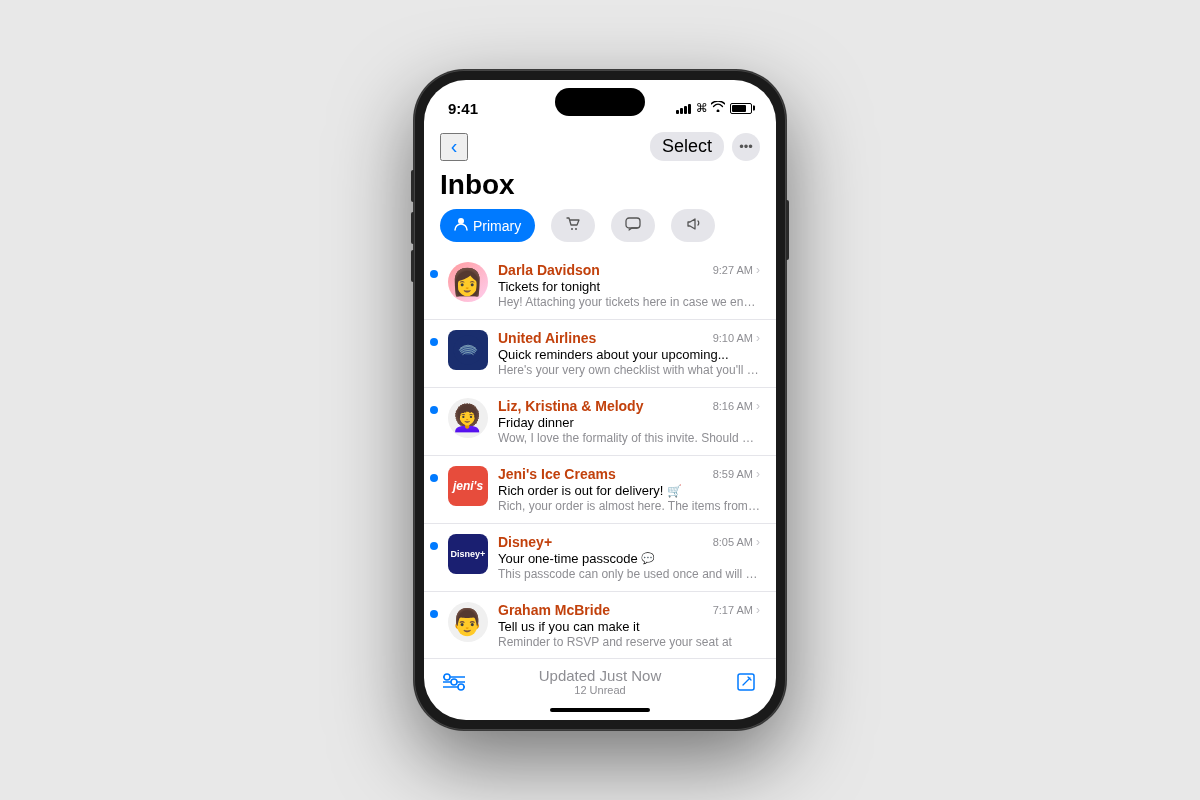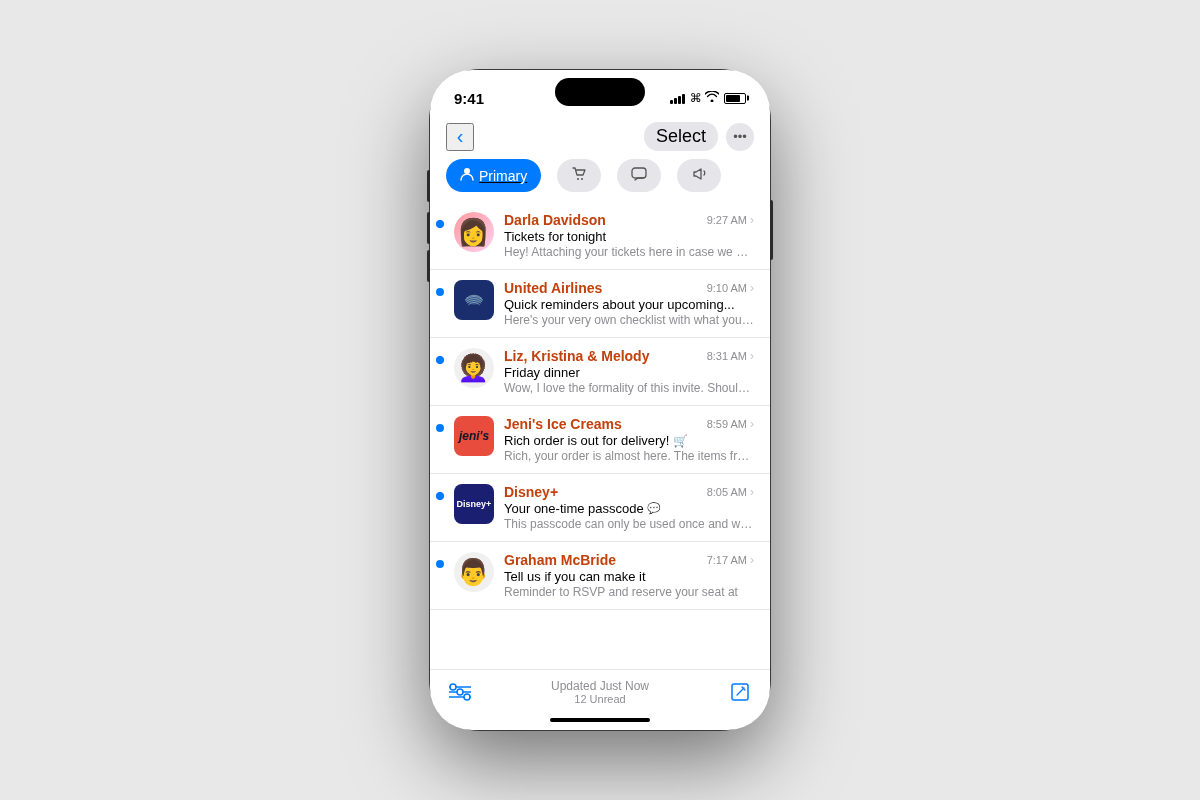--- a/index.html
+++ b/index.html
@@ -7,24 +7,25 @@
       width: 1200px;
       height: 800px;
       background: #e8e8e8;
       display: flex;
       align-items: center;
       justify-content: center;
       font-family: -apple-system, BlinkMacSystemFont, 'SF Pro Text', 'Helvetica Neue', sans-serif;
     }
 
     .phone-outer {
-      width: 340px;
+      width: 372px;
       height: 660px;
       background: #1a1a1a;
       border-radius: 50px;
+      padding: 10px;
       box-shadow:
         0 0 0 1px #3a3a3a,
         0 30px 80px rgba(0,0,0,0.5),
         inset 0 0 0 1px #444;
       position: relative;
     }
 
     
     .phone-outer::before {
       content: '';
@@ -196,21 +197,20 @@
       color: #000;
       flex-shrink: 0;
     }
 
     
     .category-tabs {
       display: flex;
       gap: 16px;
       padding: 0 16px 10px 16px;
       flex-shrink: 0;
-      text-decoration: underline;
     }
 
     .tab-pill {
       display: flex;
       align-items: center;
       gap: 5px;
       border-radius: 20px;
       padding: 7px 14px;
       font-size: 14px;
       font-weight: 500;
@@ -367,21 +367,21 @@
       padding: 8px 16px 4px 16px;
       border-top: 0.5px solid #e5e5ea;
       flex-shrink: 0;
     }
 
     .bottom-bar-center {
       text-align: center;
     }
 
     .bottom-updated {
-      font-size: 12px;
+      font-size: 15px;
       color: #8e8e93;
     }
 
     .bottom-unread {
       font-size: 11px;
       color: #8e8e93;
     }
 
     .bottom-icon {
       width: 28px;
@@ -410,21 +410,21 @@
     
     .ua-logo {
       width: 32px;
       height: 32px;
     }
 
     
     .jenis-logo {
       font-size: 12px;
       font-weight: 700;
-      color: #0f172a;
+      color: #ffffff;
       font-style: italic;
     }
 
     
     .disney-logo {
       font-size: 9px;
       font-weight: 700;
       color: white;
     }
 
@@ -466,20 +466,21 @@
     <div class="nav-bar">
       <button class="nav-back-btn">‹</button>
       <div class="nav-right-btns">
         <button class="nav-select-btn">Select</button>
         <div class="nav-more-btn">
           <span>•••</span>
         </div>
       </div>
     </div>
 
+    <div class="page-title">Inbox</div>
 
     <div class="category-tabs">
       <div class="tab-pill active">
         <span class="tab-icon">
           <svg width="14" height="14" viewBox="0 0 14 14" fill="none">
             <circle cx="7" cy="4" r="3" fill="white"></circle>
             <path d="M1 13c0-3.31 2.69-6 6-6s6 2.69 6 6" stroke="white" stroke-width="1.5" fill="none" stroke-linecap="round"></path>
           </svg>
         </span>
         <span>Primary</span>
@@ -564,21 +565,21 @@
 
       <div class="email-item">
         <div class="unread-dot"></div>
         <div class="avatar avatar-liz">
           <span class="face-emoji">👩‍🦱</span>
         </div>
         <div class="email-content">
           <div class="email-header">
             <span class="email-sender">Liz, Kristina &amp; Melody</span>
             <div class="email-time-row">
-              <span class="email-time">8:31 AM</span>
+              <span class="email-time">8:16 AM</span>
               <span class="chevron-right">›</span>
             </div>
           </div>
           <div class="email-subject">
             <span>Friday dinner</span>
           </div>
           <div class="email-preview">Wow, I love the formality of this invite. Should we dress up? I can pull out my prom dress...</div>
         </div>
       </div>
 

